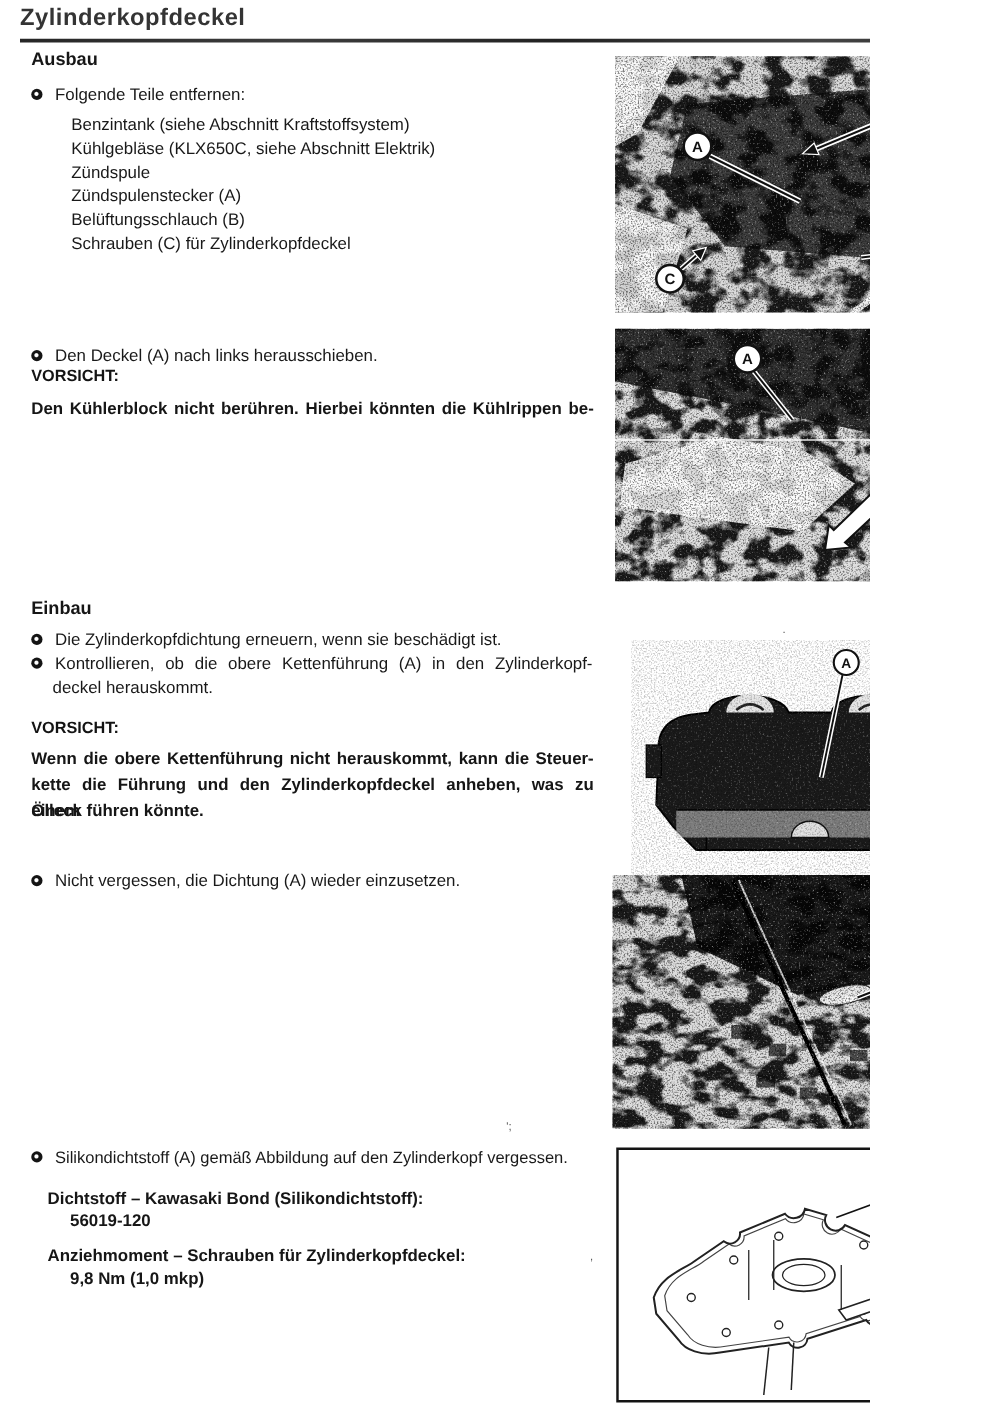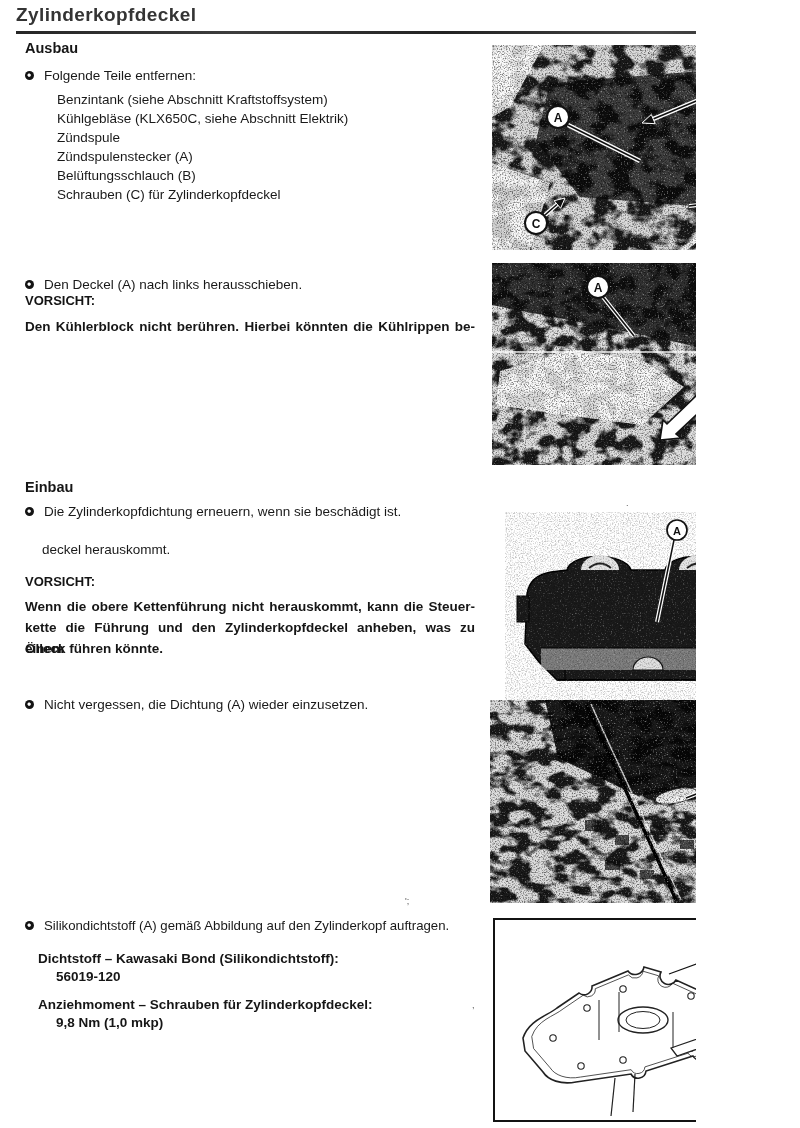--- a/index.html
+++ b/index.html
@@ -77,35 +77,39 @@
 
   <div class="abs caution-h" style="left:25px;top:293px;">VORSICHT:</div>
   <div class="abs cl just" style="left:25px;top:316px;">Den Kühlerblock nicht berühren. Hierbei könnten die Kühlrippen be-</div>
 
   <div class="abs h2" style="left:25px;top:479px;">Einbau</div>
 
   <div class="abs brow" style="left:25px;top:502px;">
     <span class="bdot"></span>
     <span class="body">Die Zylinderkopfdichtung erneuern, wenn sie beschädigt ist.</span>
   </div>
+  <div class="abs brow" style="left:25px;top:521px;">
+    <span class="bdot"></span>
+    <span class="body jl just">Kontrollieren, ob die obere Kettenführung (A) in den Zylinderkopf-</span>
+  </div>
   <div class="abs body" style="left:42px;top:540px;">deckel herauskommt.</div>
 
   <div class="abs caution-h" style="left:25px;top:574px;">VORSICHT:</div>
   <div class="abs cl just" style="left:25px;top:596px;">Wenn die obere Kettenführung nicht herauskommt, kann die Steuer-</div>
   <div class="abs cl just" style="left:25px;top:617px;">kette die Führung und den Zylinderkopfdeckel anheben, was zu einem</div>
   <div class="abs cl" style="left:25px;top:638px;">Ölleck führen könnte.</div>
 
   <div class="abs brow" style="left:25px;top:695px;">
     <span class="bdot"></span>
     <span class="body">Nicht vergessen, die Dichtung (A) wieder einzusetzen.</span>
   </div>
 
   <div class="abs brow" style="left:25px;top:916px;">
     <span class="bdot"></span>
-    <span class="body" style="font-size:13.2px">Silikondichtstoff (A) gemäß Abbildung auf den Zylinderkopf auftragen.</span>
+    <span class="body" style="font-size:13.2px">Silikondichtstoff (A) gemäß Abbildung auf den Zylinderkopf vergessen.</span>
   </div>
   <div class="abs spec" style="left:38px;top:951px;">Dichtstoff – Kawasaki Bond (Silikondichtstoff):</div>
   <div class="abs spec" style="left:56px;top:969px;">56019-120</div>
   <div class="abs spec" style="left:38px;top:997px;">Anziehmoment – Schrauben für Zylinderkopfdeckel:</div>
   <div class="abs spec" style="left:56px;top:1015px;">9,8 Nm (1,0 mkp)</div>
 
   <div class="speck" style="left:626px;top:498px;">.</div>
   <div class="speck" style="left:405px;top:896px;">';</div>
   <div class="speck" style="left:472px;top:1000px;">,</div>
   <div class="speck" style="left:470px;top:600px;">.</div>

